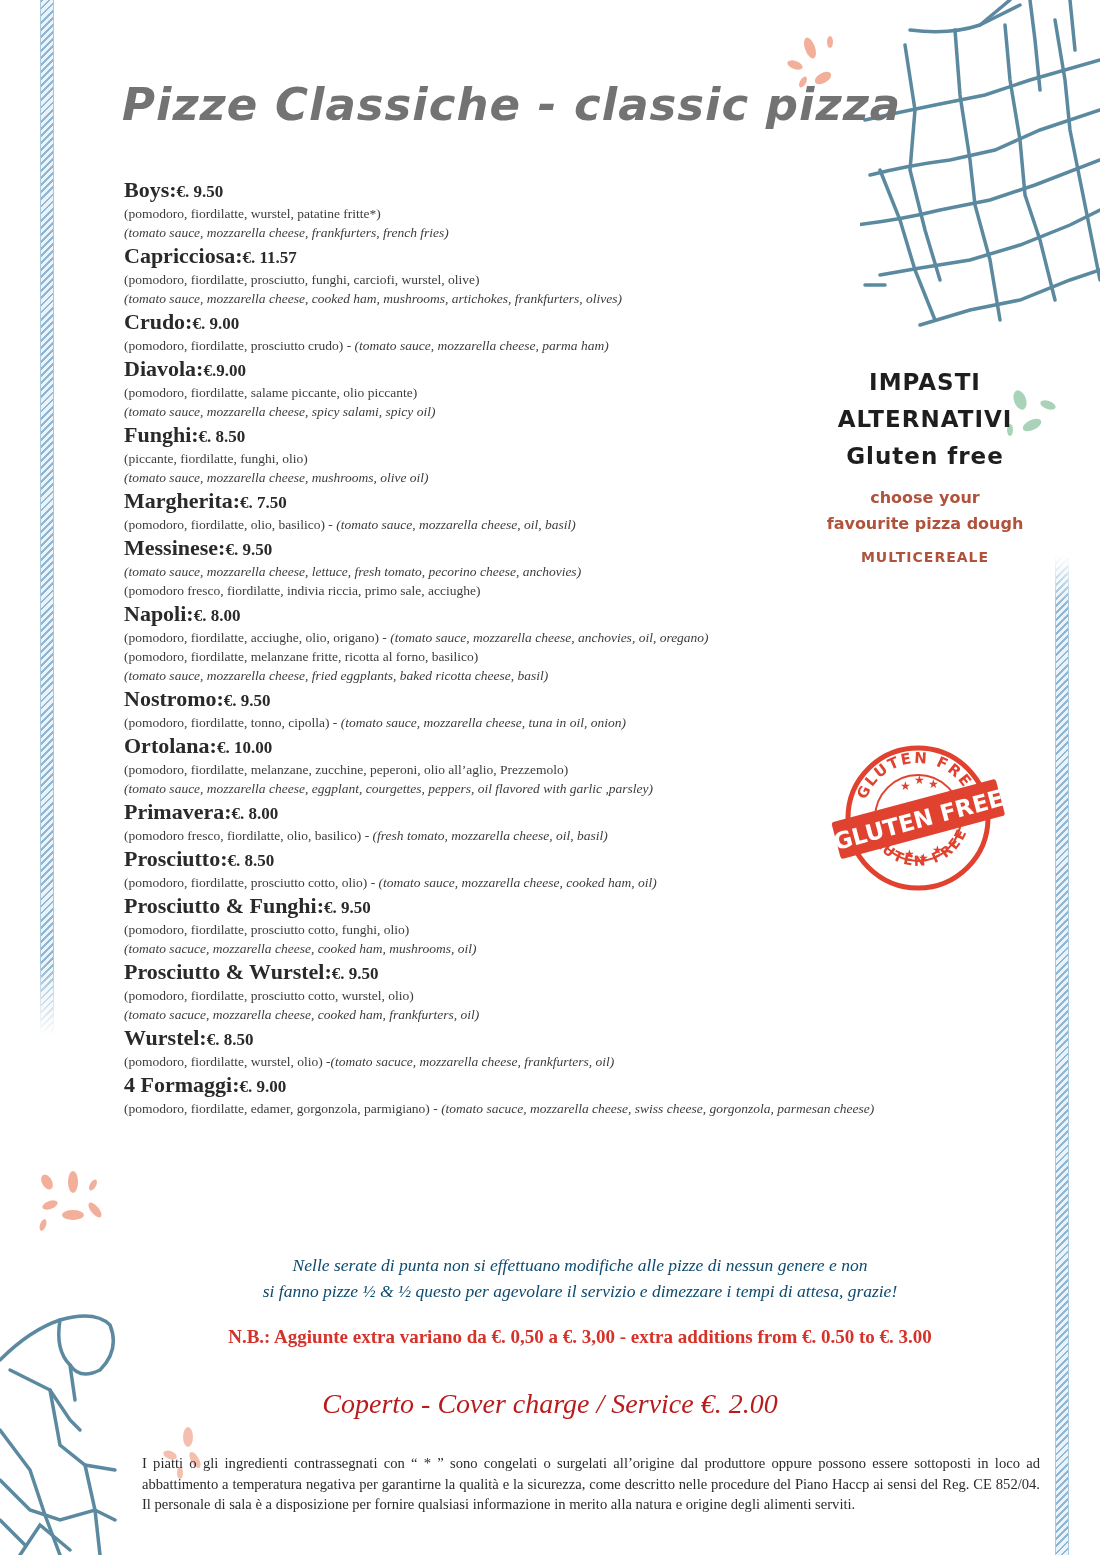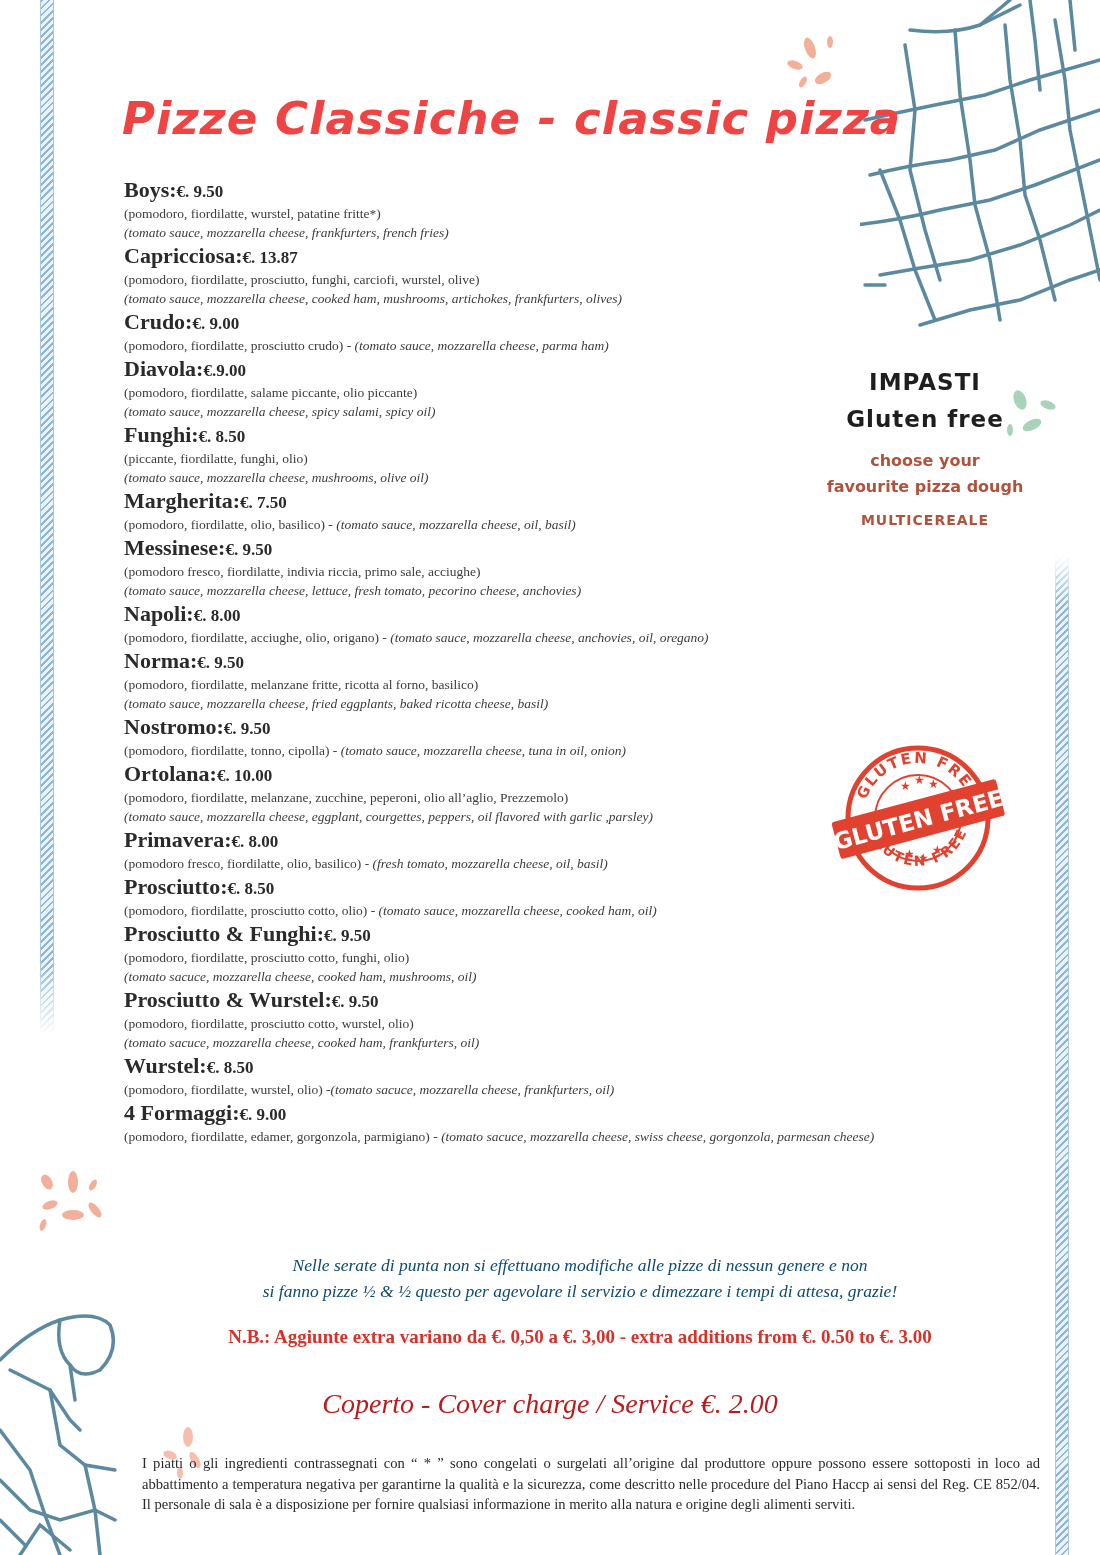--- a/index.html
+++ b/index.html
@@ -27,27 +27,27 @@
       mask-image: linear-gradient(to bottom, transparent 0%, #000 5%, #000 100%); }
 
     .net { position: absolute; }
     #net-top-right { left: 860px; top: 0; width: 240px; height: 360px; }
     #net-bottom-left { left: 0; top: 1270px; width: 125px; height: 285px; }
 
     .fish-group { position: absolute; }
 
     #title {
       position: absolute;
-      left: 122px; top: 92px;
+      left: 122px; top: 78px;
       font-family: "DejaVu Sans", sans-serif;
       font-style: italic;
       font-weight: bold;
       font-size: 45px;
       letter-spacing: 1px;
-      color: #ef4444;
+      color: #737373;
       margin: 0;
       white-space: nowrap;
     }
 
     #menu {
       position: absolute;
       left: 124px; top: 176px;
       width: 920px;
     }
     .item { margin: 0; }
@@ -218,21 +218,21 @@
 
 <h1 id="title">Pizze Classiche - classic pizza</h1>
 
 <div id="menu">
     <div class="item">
       <div class="item-head"><span class="item-name">Boys:</span><span class="item-price">€. 9.50</span></div>
       <div class="desc"><span class="it">(pomodoro, fiordilatte, wurstel, patatine fritte*)</span></div>
       <div class="desc"><span class="en">(tomato sauce, mozzarella cheese, frankfurters, french fries)</span></div>
     </div>
     <div class="item">
-      <div class="item-head"><span class="item-name">Capricciosa:</span><span class="item-price">€. 13.87</span></div>
+      <div class="item-head"><span class="item-name">Capricciosa:</span><span class="item-price">€. 11.57</span></div>
       <div class="desc"><span class="it">(pomodoro, fiordilatte, prosciutto, funghi, carciofi, wurstel, olive)</span></div>
       <div class="desc"><span class="en">(tomato sauce, mozzarella cheese, cooked ham, mushrooms, artichokes, frankfurters, olives)</span></div>
     </div>
     <div class="item">
       <div class="item-head"><span class="item-name">Crudo:</span><span class="item-price">€. 9.00</span></div>
       <div class="desc"><span class="it">(pomodoro, fiordilatte, prosciutto crudo)</span><span class="sep"> - </span><span class="en">(tomato sauce, mozzarella cheese, parma ham)</span></div>
     </div>
     <div class="item">
       <div class="item-head"><span class="item-name">Diavola:</span><span class="item-price">€.9.00</span></div>
       <div class="desc"><span class="it">(pomodoro, fiordilatte, salame piccante, olio piccante)</span></div>
@@ -242,29 +242,28 @@
       <div class="item-head"><span class="item-name">Funghi:</span><span class="item-price">€. 8.50</span></div>
       <div class="desc"><span class="it">(piccante, fiordilatte, funghi, olio)</span></div>
       <div class="desc"><span class="en">(tomato sauce, mozzarella cheese, mushrooms, olive oil)</span></div>
     </div>
     <div class="item">
       <div class="item-head"><span class="item-name">Margherita:</span><span class="item-price">€. 7.50</span></div>
       <div class="desc"><span class="it">(pomodoro, fiordilatte, olio, basilico)</span><span class="sep"> - </span><span class="en">(tomato sauce, mozzarella cheese, oil, basil)</span></div>
     </div>
     <div class="item">
       <div class="item-head"><span class="item-name">Messinese:</span><span class="item-price">€. 9.50</span></div>
+      <div class="desc"><span class="en">(tomato sauce, mozzarella cheese, lettuce, fresh tomato,  pecorino cheese, anchovies)</span></div>
       <div class="desc"><span class="it">(pomodoro fresco, fiordilatte, indivia riccia, primo sale, acciughe)</span></div>
-      <div class="desc"><span class="en">(tomato sauce, mozzarella cheese, lettuce, fresh tomato,  pecorino cheese, anchovies)</span></div>
     </div>
     <div class="item">
       <div class="item-head"><span class="item-name">Napoli:</span><span class="item-price">€. 8.00</span></div>
       <div class="desc"><span class="it">(pomodoro, fiordilatte, acciughe, olio, origano)</span><span class="sep"> - </span><span class="en">(tomato sauce, mozzarella cheese, anchovies, oil, oregano)</span></div>
     </div>
     <div class="item">
-      <div class="item-head"><span class="item-name">Norma:</span><span class="item-price">€. 9.50</span></div>
       <div class="desc"><span class="it">(pomodoro, fiordilatte, melanzane fritte, ricotta al forno, basilico)</span></div>
       <div class="desc"><span class="en">(tomato sauce, mozzarella cheese, fried eggplants, baked ricotta cheese, basil)</span></div>
     </div>
     <div class="item">
       <div class="item-head"><span class="item-name">Nostromo:</span><span class="item-price">€. 9.50</span></div>
       <div class="desc"><span class="it">(pomodoro, fiordilatte, tonno, cipolla)</span><span class="sep"> - </span><span class="en">(tomato sauce, mozzarella cheese, tuna in oil, onion)</span></div>
     </div>
     <div class="item">
       <div class="item-head"><span class="item-name">Ortolana:</span><span class="item-price">€. 10.00</span></div>
       <div class="desc"><span class="it">(pomodoro, fiordilatte, melanzane, zucchine, peperoni, olio all’aglio, Prezzemolo)</span></div>
@@ -293,20 +292,21 @@
       <div class="desc"><span class="it">(pomodoro, fiordilatte, wurstel, olio)</span><span class="sep"> -</span><span class="en">(tomato sacuce, mozzarella cheese, frankfurters, oil)</span></div>
     </div>
     <div class="item">
       <div class="item-head"><span class="item-name">4 Formaggi:</span><span class="item-price">€. 9.00</span></div>
       <div class="desc"><span class="it">(pomodoro, fiordilatte, edamer, gorgonzola, parmigiano)</span><span class="sep"> - </span><span class="en">(tomato sacuce, mozzarella cheese, swiss cheese, gorgonzola, parmesan cheese)</span></div>
     </div>
   </div>
 
 <div id="side-box">
   <div class="side-h">IMPASTI</div>
+  <div class="side-h">ALTERNATIVI</div>
   <div class="side-h" style="margin-bottom:10px;">Gluten free</div>
   <div class="side-sub">choose your</div>
   <div class="side-sub">favourite pizza dough</div>
   <div class="side-multi">MULTICEREALE</div>
 </div>
 
 <svg id="gf-stamp" viewBox="0 0 180 160">
   <defs>
     <path id="arcTop" d="M35 80 A55 55 0 0 1 145 80"></path>
     <path id="arcBot" d="M40 90 A52 52 0 0 0 140 90"></path>

